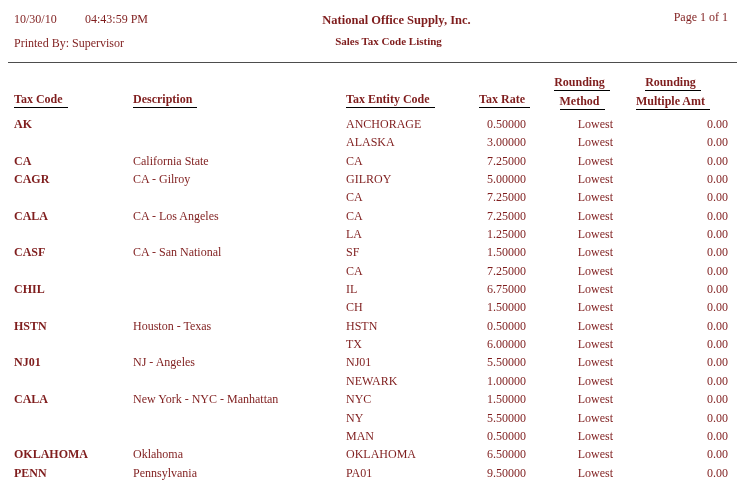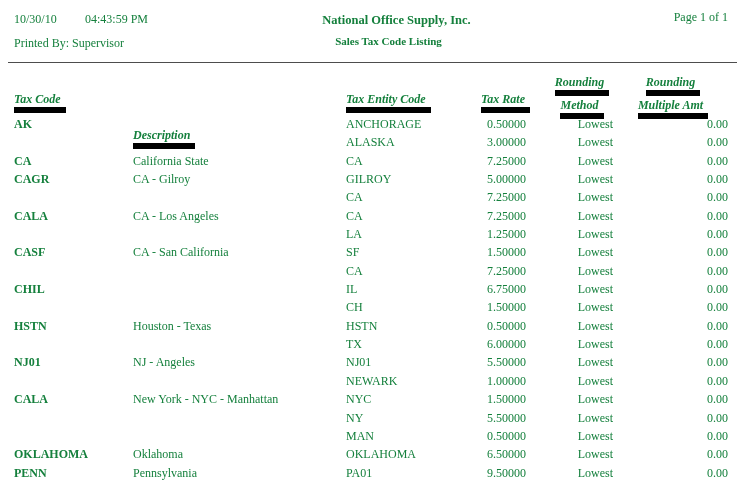--- a/index.html
+++ b/index.html
@@ -1,36 +1,36 @@
 <!DOCTYPE html>
 <html><head>
 <meta charset="utf-8">
 <style>
   html,body{margin:0;padding:0;background:#fff;}
   .report{
     position:relative;
     width:745px;height:497px;
-    background:#fff;color:#15803d;
+    background:#fff;color:#7f1d1d;
     font-family:"Liberation Serif","DejaVu Serif",serif;
     font-size:12px;
     overflow:hidden;
   }
   
   .ph-date{position:absolute;left:14px;top:12px;}
   .ph-time{position:absolute;left:85px;top:12px;}
   .ph-printedby{position:absolute;left:14px;top:36px;}
   .ph-company{position:absolute;left:0;top:13px;width:745px;text-align:center;font-weight:bold;font-size:12.5px;padding-left:24px;}
   .ph-title{position:absolute;left:16px;top:35px;width:745px;text-align:center;font-weight:bold;font-size:11px;}
   .ph-page{position:absolute;right:17px;top:10px;}
   .divider{position:absolute;left:8px;right:8px;top:62px;border-top:1px solid #4d4d4d;height:0;}
   
   .colhead{position:absolute;font-weight:bold;white-space:nowrap;}
-  .hu{border-bottom:6px solid #000000;padding-right:5px;display:inline-block;line-height:15px;font-style:italic;}
+  .hu{border-bottom:1px solid #000000;padding-right:5px;display:inline-block;line-height:15px;}
   .h-taxcode{left:14px;top:92px;}
-  .h-desc{left:133px;top:92px;margin-top:36px;}
+  .h-desc{left:133px;top:92px;}
   .h-entity{left:346px;top:92px;}
   .h-rate{left:426px;top:92px;width:104px;text-align:right;}
   .h-method{left:551px;top:73px;width:62px;text-align:center;}
   .h-multiple{left:613px;top:73px;width:120px;text-align:center;}
   .h2line span{display:inline-block;}
   .h2line .line{display:block;line-height:19px;}
   
   .rows{position:absolute;left:0;top:115px;width:745px;}
   .row{position:relative;height:18.35px;}
   .c{position:absolute;top:0;white-space:nowrap;line-height:18.35px;}
@@ -118,21 +118,21 @@
       <div class="row">
       <span class="c c1"></span>
       <span class="c c2"></span>
       <span class="c c3">LA</span>
       <span class="c c4">1.25000</span>
       <span class="c c5">Lowest</span>
       <span class="c c6">0.00</span>
     </div>
       <div class="row">
       <span class="c c1">CASF</span>
-      <span class="c c2">CA - San California</span>
+      <span class="c c2">CA - San National</span>
       <span class="c c3">SF</span>
       <span class="c c4">1.50000</span>
       <span class="c c5">Lowest</span>
       <span class="c c6">0.00</span>
     </div>
       <div class="row">
       <span class="c c1"></span>
       <span class="c c2"></span>
       <span class="c c3">CA</span>
       <span class="c c4">7.25000</span>

